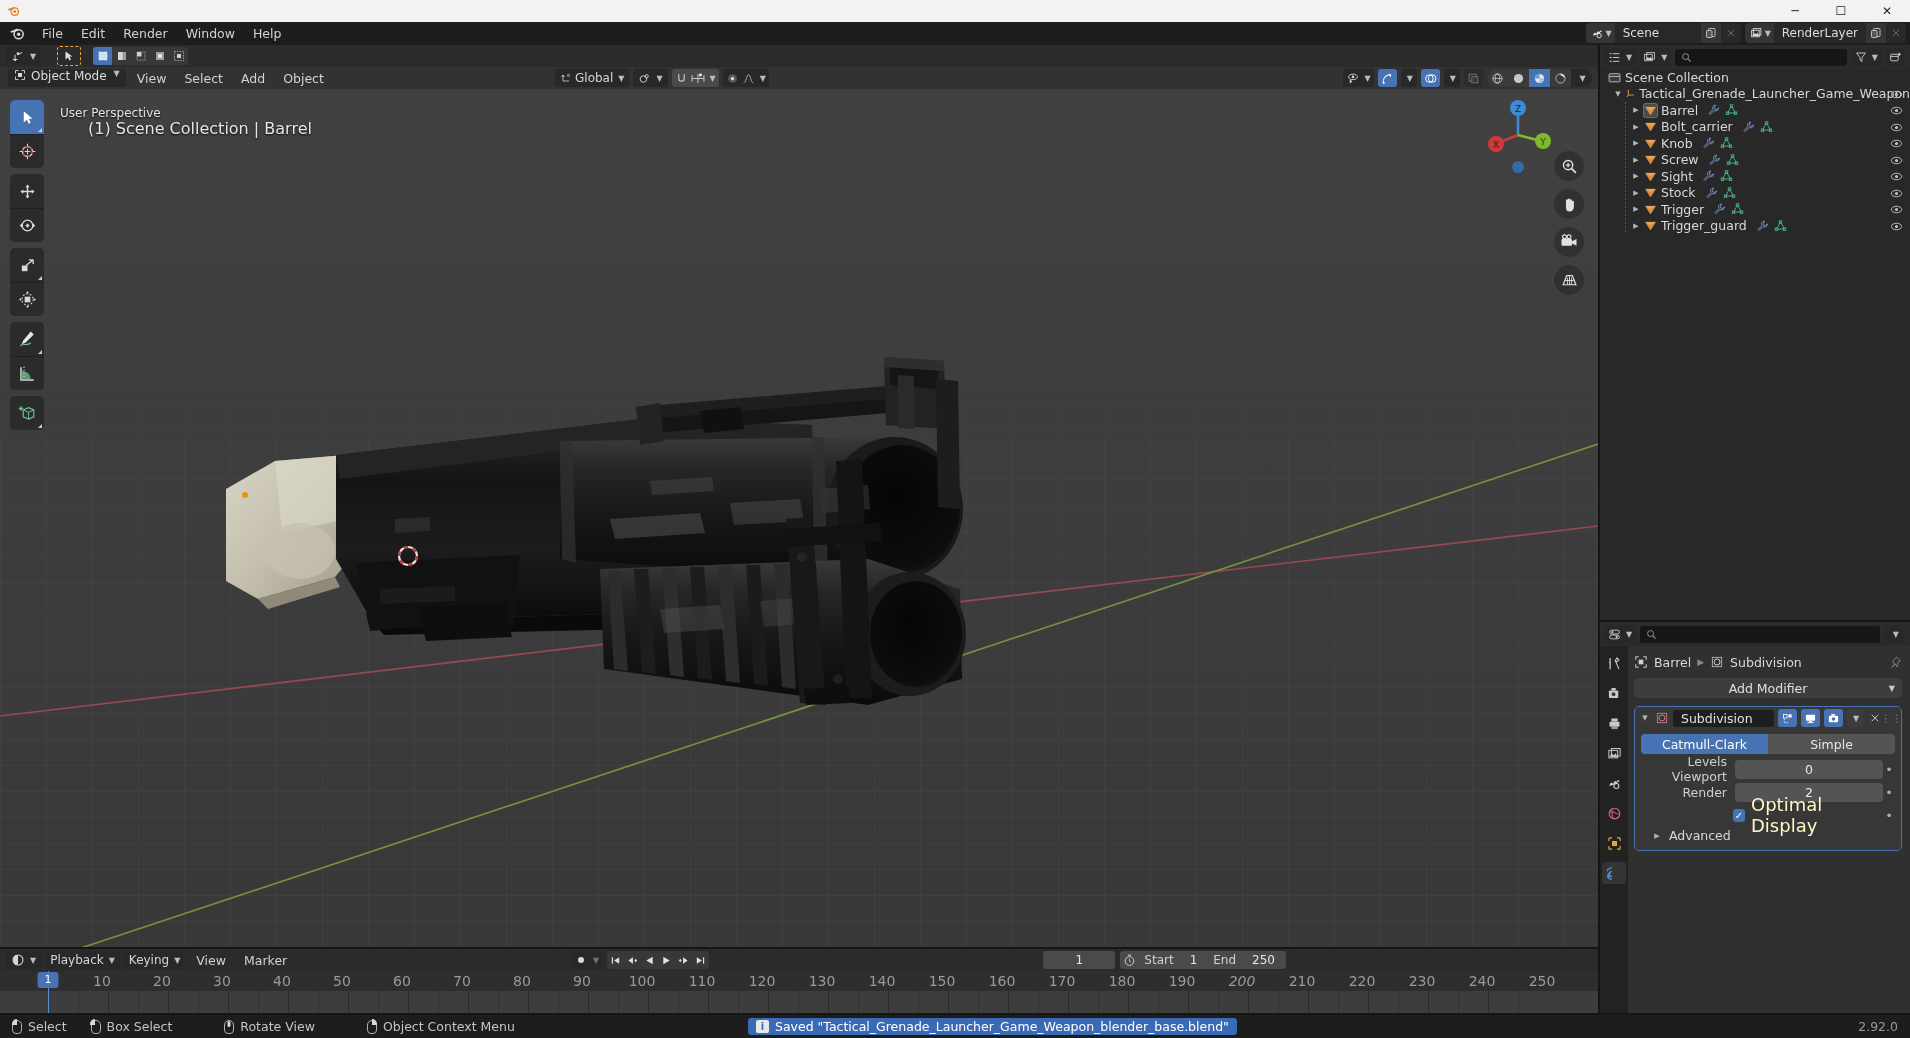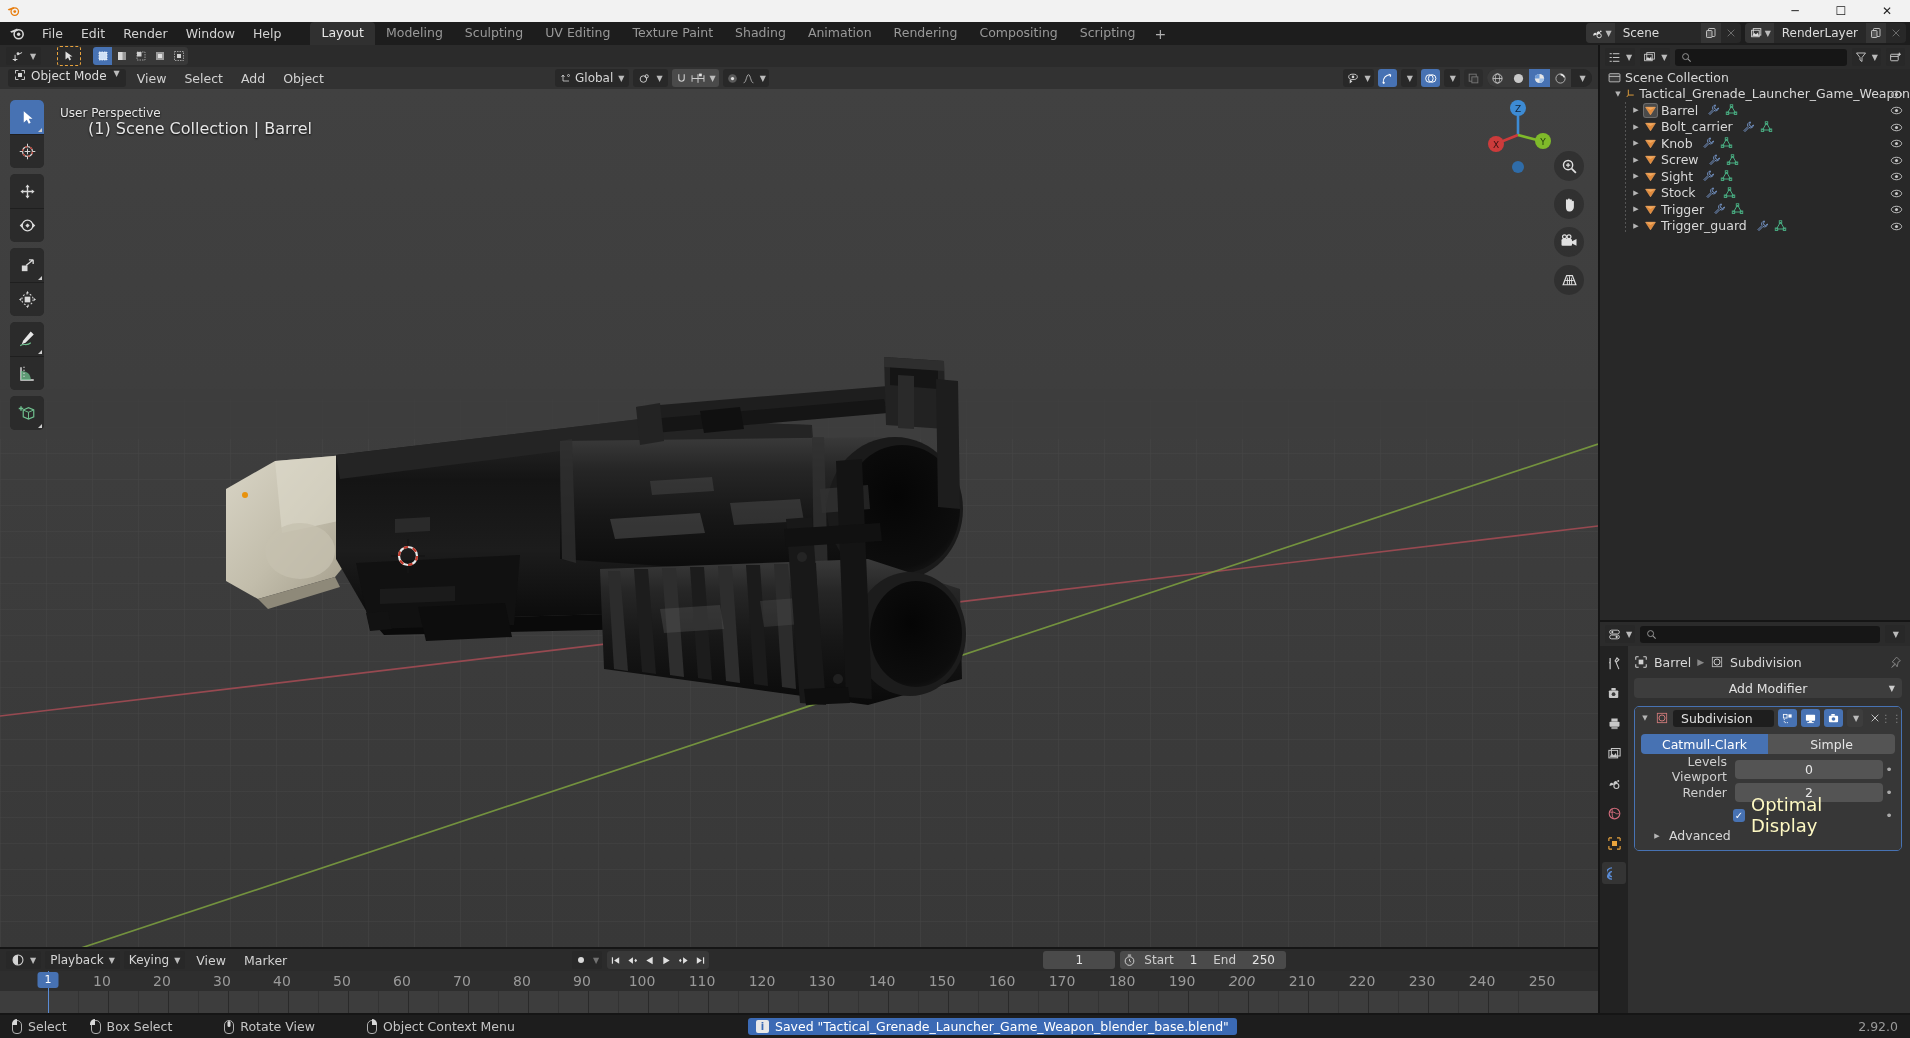--- a/index.html
+++ b/index.html
@@ -265,33 +265,20 @@
       <circle cx="15" cy="13" r="6.4" fill="none" stroke="#d8d8d8" stroke-width="2.2"></circle>
       <path d="M3 9 L13 5 L14 8 L5 11 Z" fill="#d8d8d8"></path>
       <circle cx="15" cy="13" r="2.4" fill="#d8d8d8"></circle>
     </svg>
     <div class="menu-item">File</div>
     <div class="menu-item">Edit</div>
     <div class="menu-item">Render</div>
     <div class="menu-item">Window</div>
     <div class="menu-item">Help</div>
 
-    <div class="wstabs">
-      <div class="wstab active">Layout</div>
-      <div class="wstab">Modeling</div>
-      <div class="wstab">Sculpting</div>
-      <div class="wstab">UV Editing</div>
-      <div class="wstab">Texture Paint</div>
-      <div class="wstab">Shading</div>
-      <div class="wstab">Animation</div>
-      <div class="wstab">Rendering</div>
-      <div class="wstab">Compositing</div>
-      <div class="wstab">Scripting</div>
-      <div class="wstab plus">+</div>
-    </div>
 
     <div class="topbar-right">
       <div class="idblock">
         <div class="ic">
           <svg width="13" height="13" viewBox="0 0 24 24">
             <path d="M4 16 C4 10 9 9 10 13 C11 6 17 7 17 12" fill="#ddd"></path>
             <circle cx="15" cy="16" r="4" fill="none" stroke="#ddd" stroke-width="1.8"></circle>
             <circle cx="18" cy="8" r="1.6" fill="#ddd"></circle>
           </svg>
           <span class="chev">▼</span>

